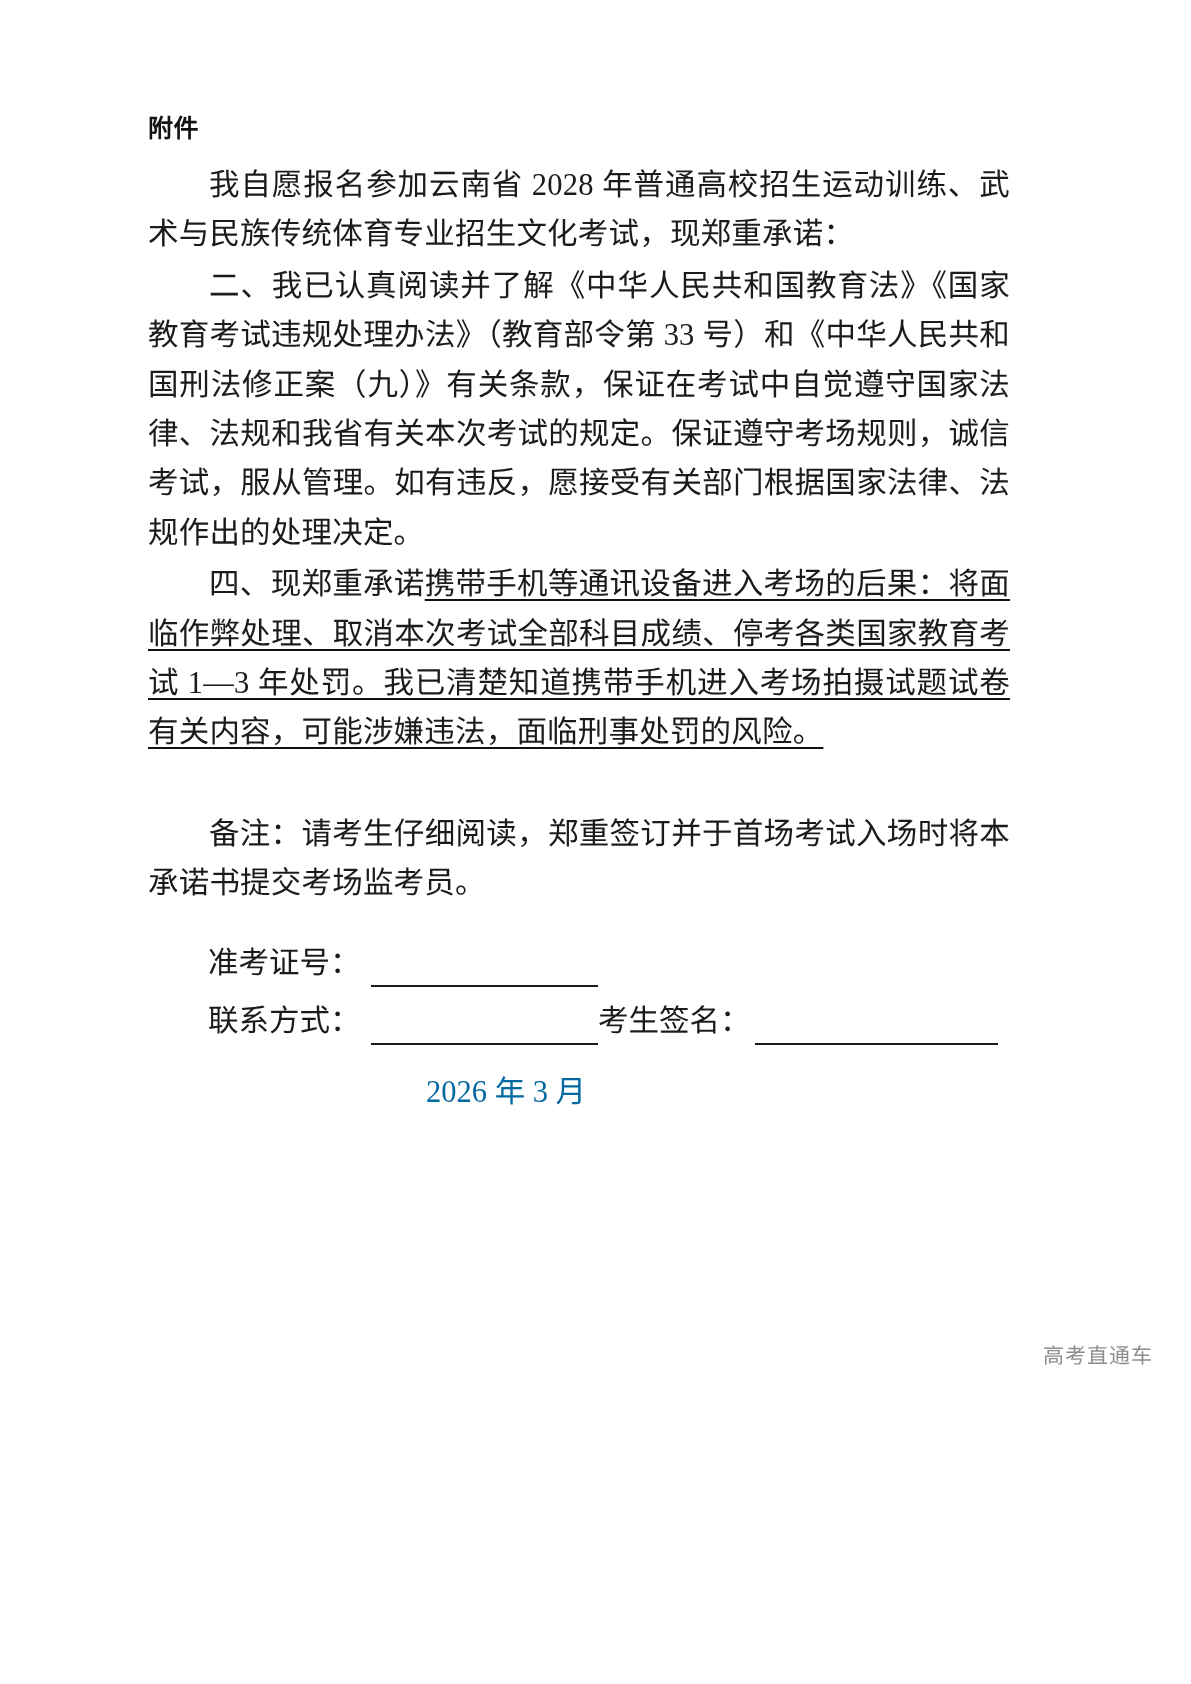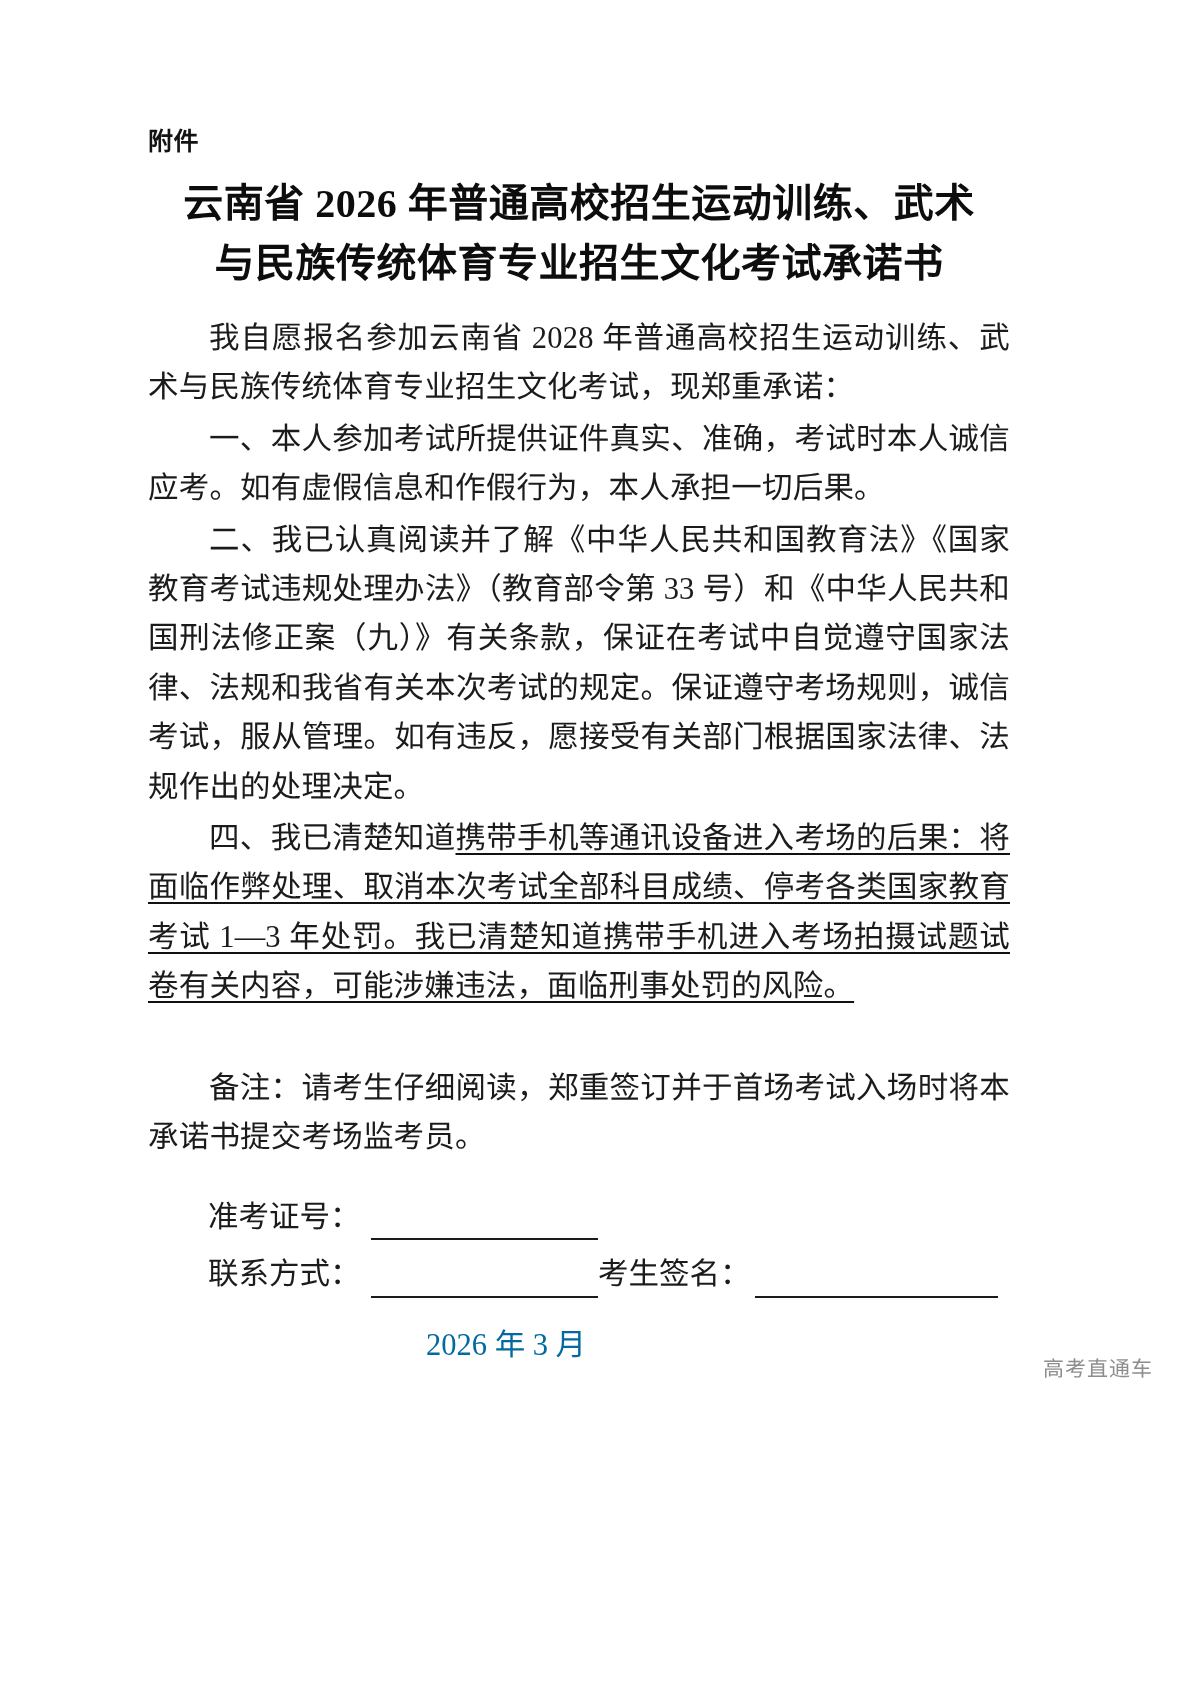--- a/index.html
+++ b/index.html
@@ -9,21 +9,21 @@
     background: #ffffff;
   }
   body {
     font-family: "Liberation Serif", "DejaVu Serif", serif;
     color: #1a1a1a;
   }
   .page {
     position: relative;
     width: 1191px;
     height: 1404px;
-    margin: 16px auto;
+    margin: 3px auto;
     background: #ffffff;
     overflow: hidden;
     box-sizing: border-box;
   }
   .content {
     position: absolute;
     left: 148px;
     top: 110px;
     width: 862px;
   }
@@ -136,38 +136,31 @@
 </style>
 </head>
 <body>
 
 <div class="page">
 
   <div class="content">
 
     <div class="attach-label">附件</div>
 
-    <h1 class="doc-title">
-      <span class="tline">云南省 2026 年普通高校招生运动训练、武术</span>
-      <span class="tline">与民族传统体育专业招生文化考试承诺书</span>
-    </h1>
 
     <p class="body-p">我自愿报名参加云南省 2028 年普通高校招生运动训练、武术与民族传统体育专业招生文化考试，现郑重承诺：</p>
 
-    <p class="body-p">
-      <span>一、</span><span>本人参加考试所提供证件真实、准确，考试时本人诚信应考。如有虚假信息和作假行为，本人承担一切后果。</span>
-    </p>
 
     <p class="body-p">
       <span>二、</span><span>我已认真阅读并了解《中华人民共和国教育法》《国家教育考试违规处理办法》（教育部令第 33 号）和《中华人民共和国刑法修正案（九）》有关条款，保证在考试中自觉遵守国家法律、法规和我省有关本次考试的规定。保证遵守考场规则，诚信考试，服从管理。如有违反，愿接受有关部门根据国家法律、法规作出的处理决定。</span>
     </p>
 
 
     <p class="body-p">
-      <span>四、</span><span>我已清楚知道</span><span class="underlined u-block">携带手机等通讯设备进入考场的后果：将面临作弊处理、取消本次考试全部科目成绩、停考各类国家教育考试 1—3 年处罚。我已清楚知道携带手机进入考场拍摄试题试卷有关内容，可能涉嫌违法，面临刑事处罚的风险。</span>
+      <span>四、</span><span>现郑重承诺</span><span class="underlined u-block">携带手机等通讯设备进入考场的后果：将面临作弊处理、取消本次考试全部科目成绩、停考各类国家教育考试 1—3 年处罚。我已清楚知道携带手机进入考场拍摄试题试卷有关内容，可能涉嫌违法，面临刑事处罚的风险。</span>
     </p>
 
     <p class="body-p note-p">备注：请考生仔细阅读，郑重签订并于首场考试入场时将本承诺书提交考场监考员。</p>
 
     <div class="fields">
 
       <div class="field-row">
         <div class="field-cell left">
           <span class="field-label">准考证号：</span>
           <span class="field-blank"></span>

